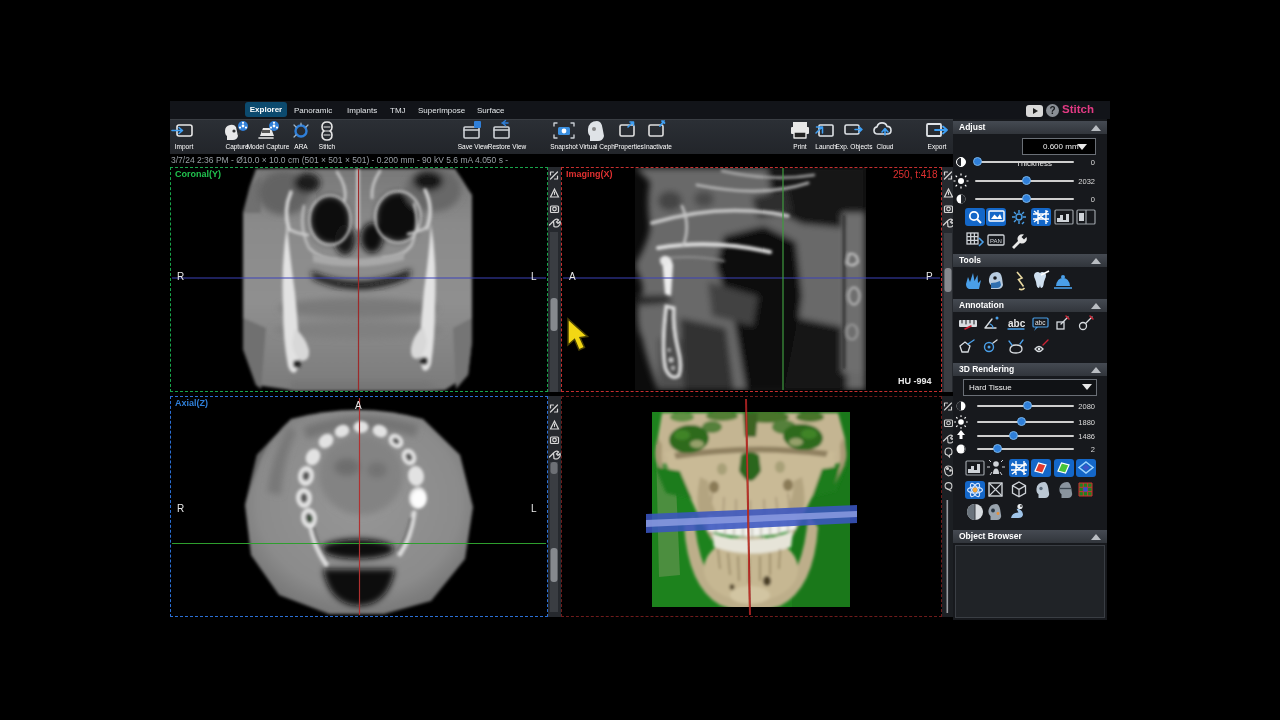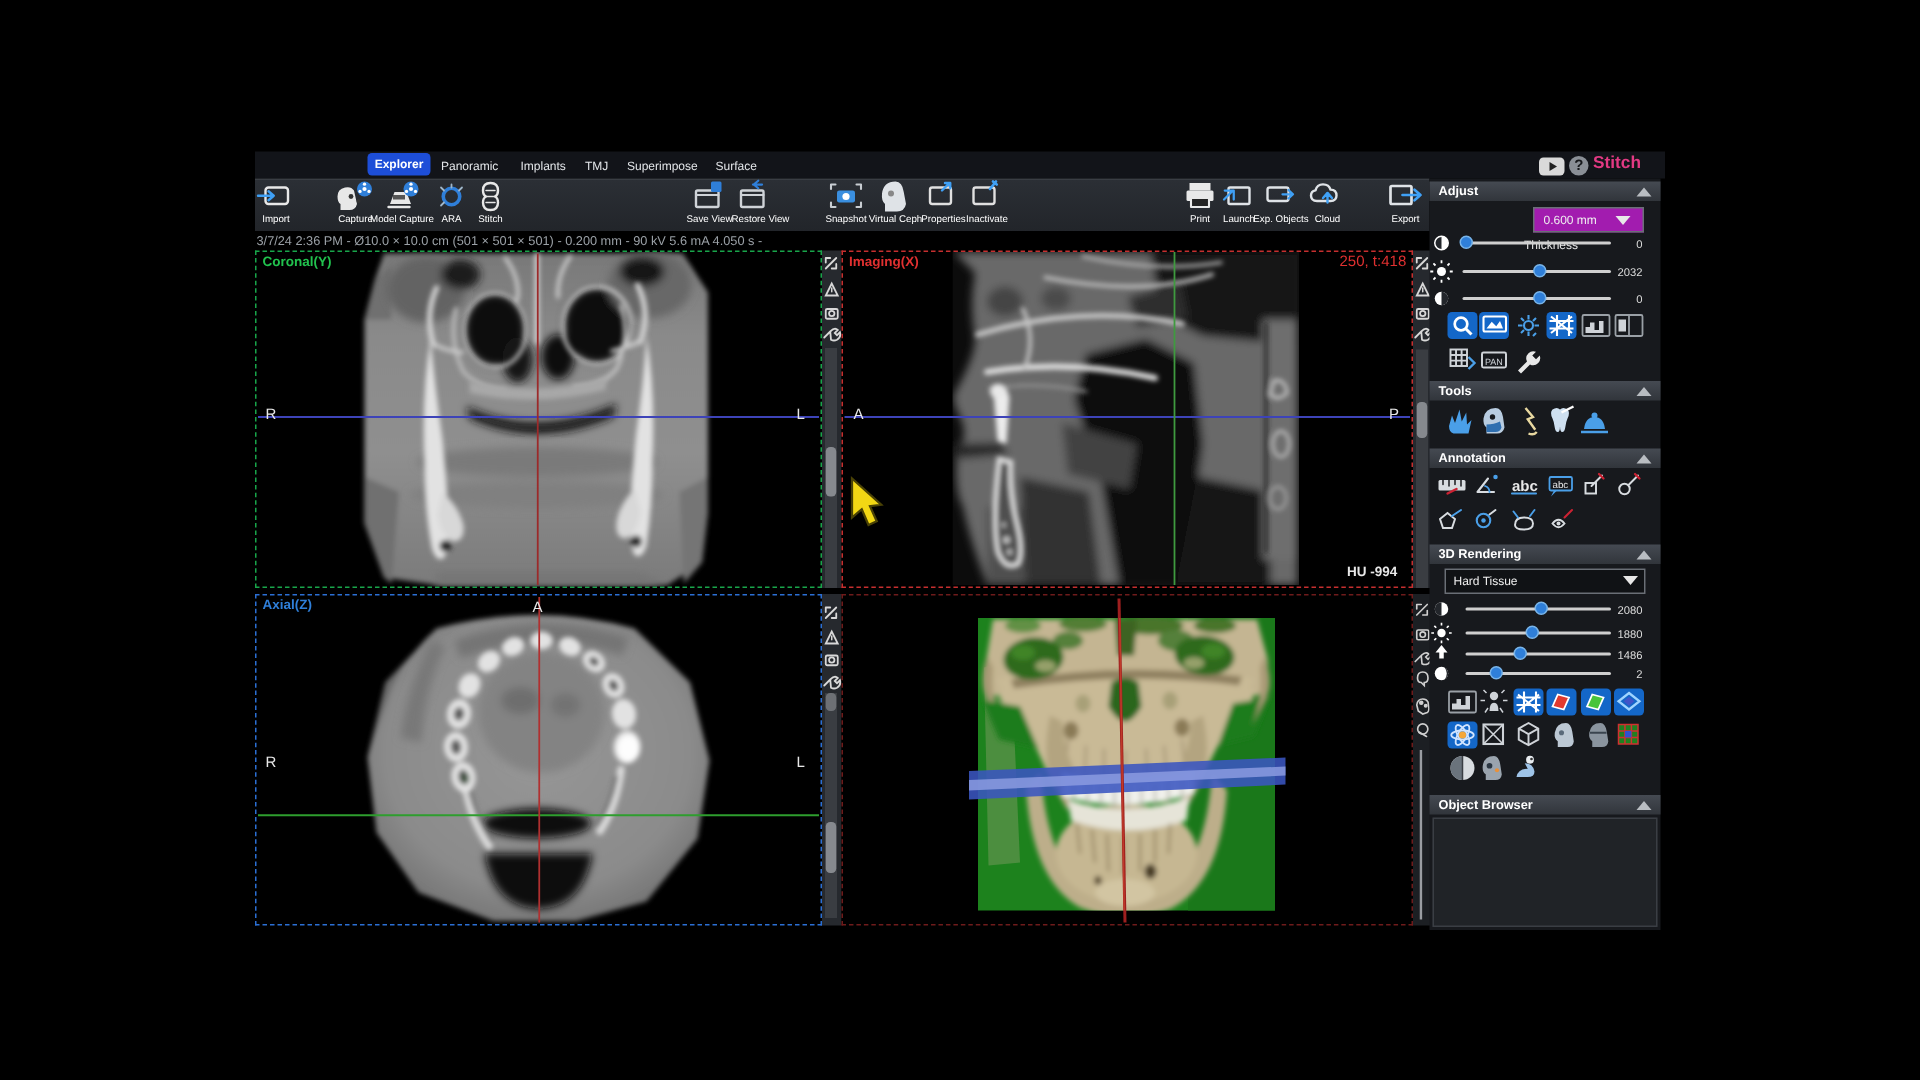--- a/index.html
+++ b/index.html
@@ -18,21 +18,21 @@
 .knob { position:absolute; width:9px; height:9px; border-radius:50%;
   background:#2f7fd9; border:1px solid #79b4e8; }
 .tabtxt { color:#e3e6e9; font-size:8px; position:absolute; top:106px; }
 </style>
 </head>
 <body>
 <div id="stage">
 
 <div class="abs" style="left:170px;top:101px;width:940px;height:18px;background:#121419;"></div>
 <div class="abs" style="left:178px;top:117px;color:#3884d6;font-size:12px;font-weight:bold;letter-spacing:-0.2px;margin-top:20px;">3D Imaging</div>
-<div class="abs" style="left:245px;top:102px;width:42px;height:15px;background:#1d4ed8;border-radius:3px;color:#fff;font-size:8px;font-weight:bold;text-align:center;line-height:15px;">Explorer</div>
+<div class="abs" style="left:245px;top:102px;width:42px;height:15px;background:#0c4a6e;border-radius:3px;color:#fff;font-size:8px;font-weight:bold;text-align:center;line-height:15px;">Explorer</div>
 <div class="tabtxt" style="left:294px;">Panoramic</div>
 <div class="tabtxt" style="left:347px;">Implants</div>
 <div class="tabtxt" style="left:390px;">TMJ</div>
 <div class="tabtxt" style="left:418px;">Superimpose</div>
 <div class="tabtxt" style="left:477px;">Surface</div>
 
 <div class="abs" style="left:1026px;top:105px;width:17px;height:12px;background:#d9d9d9;border-radius:3px;"></div>
 <div class="abs" style="left:1033px;top:108px;width:0;height:0;border-left:5px solid #222;border-top:3px solid transparent;border-bottom:3px solid transparent;"></div>
 <div class="abs" style="left:1046px;top:104px;width:13px;height:13px;border-radius:50%;background:#8a8f96;color:#16181b;font-size:10px;font-weight:bold;text-align:center;line-height:13px;">?</div>
 <div class="abs" style="left:1062px;top:103px;color:#e23a83;font-size:11.5px;font-weight:bold;">Stitch</div>
@@ -417,21 +417,21 @@
  </g>
  <rect x="4.5" y="104" width="1.6" height="113" fill="#9a9da2"></rect>
 </svg>
 <svg class="abs" style="left:564px;top:317px;width:26px;height:38px;" viewBox="0 0 26 38">
  <path d="M4 2 L4 28 L10.5 22.5 L15 33 L20.5 30.5 L16 20.5 L23.5 19.5 Z" fill="#f2d714" stroke="#4a4205" stroke-width="1.5"></path>
 </svg>
 
 <div id="sidebar" class="abs" style="left:953px;top:119px;width:154px;height:501px;background:#17191d;">
   <div class="hdr" style="position:absolute;left:0;top:2px;width:154px;height:13px;">Adjust<span class="tri"></span></div>
   <div class="abs" style="left:33px;top:40px;color:#e8e8e8;font-size:8px;margin-left:30px;">Thickness</div>
-  <div class="abs" style="left:69px;top:19px;width:74px;height:17px;background:#a21caf;border:1px solid #6a6f76;color:#f0f0f0;font-size:8px;line-height:16px;padding-left:6px;">0.600 mm</div>
+  <div class="abs" style="left:69px;top:19px;width:74px;height:17px;background:#000000;border:1px solid #6a6f76;color:#f0f0f0;font-size:8px;line-height:16px;padding-left:20px;">0.600 mm</div>
   <div class="abs" style="left:124px;top:25px;width:0;height:0;border-left:5px solid transparent;border-right:5px solid transparent;border-top:6px solid #e8e8e8;"></div>
   <svg class="abs" style="left:0;top:37px;" width="154" height="50" viewBox="0 0 154 50">
     <circle cx="8" cy="6" r="4.5" fill="#fff"></circle>
         <path d="M8 1.5 a4.5 4.5 0 0 0 0 9z" fill="#23262b"></path>
         <circle cx="8" cy="6" r="4.5" fill="none" stroke="#fff"></circle>
     <circle cx="8" cy="25" r="3" fill="#fff"></circle>
         <g stroke="#fff" stroke-width="1.2">
           <path d="M8 19.5v-2M8 30.5v2M2.5 25h-2M13.5 25h2M4 21l-1.4-1.4M12 21l1.4-1.4M4 29l-1.4 1.4M12 29l1.4 1.4"></path>
         </g>
     <circle cx="8" cy="43" r="4.5" fill="#fff"></circle>

